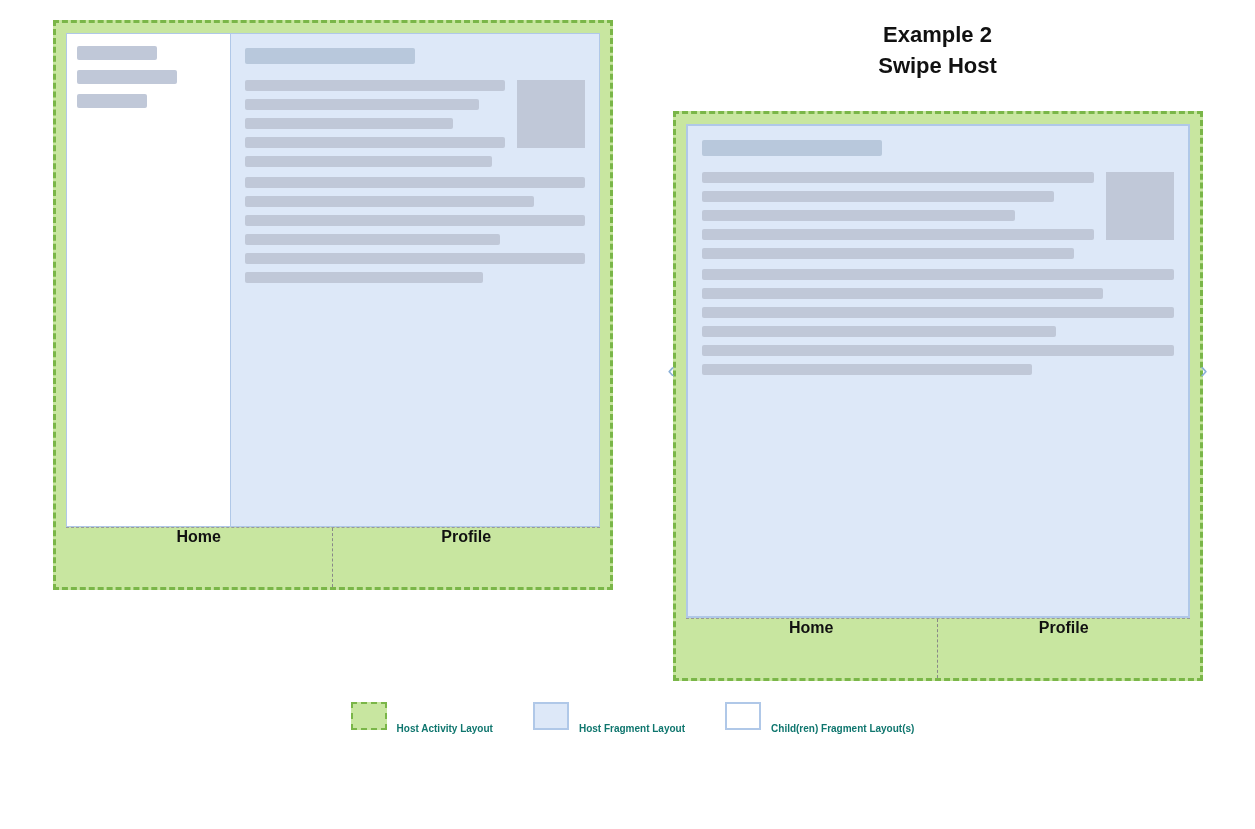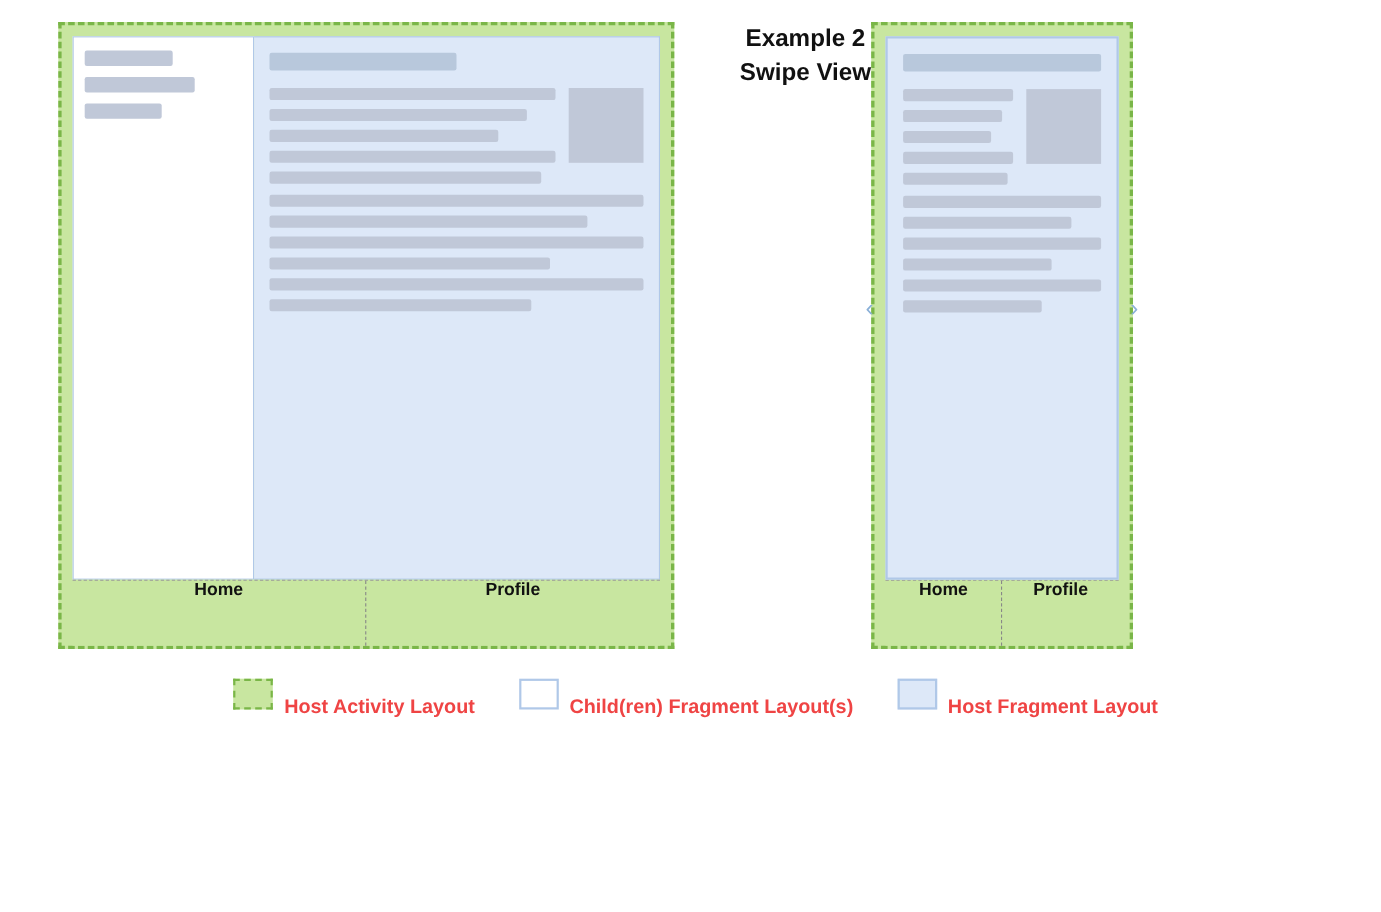--- a/index.html
+++ b/index.html
@@ -156,22 +156,23 @@
     .detail-bars-lower {
       display: flex;
       flex-direction: column;
       gap: 8px;
       margin-top: 10px;
     }
 
     
     .example2-container {
       display: flex;
-      flex-direction: row;
+      flex-direction: column;
       width: 530px;
+      gap: 17px;
     }
 
     .example2-outer {
       border: 3px dashed #7ab648;
       background: #c8e6a0;
       padding: 10px 10px 0 10px;
       display: flex;
       flex-direction: column;
       height: 570px;
     }
@@ -233,23 +234,23 @@
       border-color: #b0c8e8;
       border-style: solid;
     }
     .legend-box.white {
       background: #ffffff;
       border-color: #b0c8e8;
       border-style: solid;
     }
 
     .legend-label {
-      font-size: 18px;
+      font-size: 10px;
       font-weight: bold;
-      color: #ef4444;
+      color: #0f766e;
       margin-top: 24px;
     }
   </style>
 </head>
 <body>
 
 <div class="main-container" style="margin-bottom:0; align-items:flex-start;">
 
   <div class="example1-container">
 
@@ -293,21 +294,21 @@
         <div class="nav-item">
           <span>Profile</span>
         </div>
       </div>
     </div>
   </div>
 
   <div class="example2-container">
     <div class="example-title">
       <span>Example 2</span><br>
-      <span>Swipe View</span>
+      <span>Swipe Host</span>
     </div>
 
     <div class="example2-outer">
 
       <div style="flex:1; position:relative; display:flex; flex-direction:column;">
 
         <span class="swipe-arrow left">‹</span>
 
         <span class="swipe-arrow right">›</span>
 
@@ -346,20 +347,20 @@
   </div>
 
 </div>
 
 <div class="legend-row">
   <div class="legend-item">
     <div class="legend-box green"></div>
     <span class="legend-label">Host Activity Layout</span>
   </div>
   <div class="legend-item">
+    <div class="legend-box blue"></div>
+    <span class="legend-label">Host Fragment Layout</span>
+  </div>
+  <div class="legend-item">
     <div class="legend-box white"></div>
     <span class="legend-label">Child(ren) Fragment Layout(s)</span>
   </div>
-  <div class="legend-item">
-    <div class="legend-box blue"></div>
-    <span class="legend-label">Host Fragment Layout</span>
-  </div>
 </div>
 
 </body></html>

